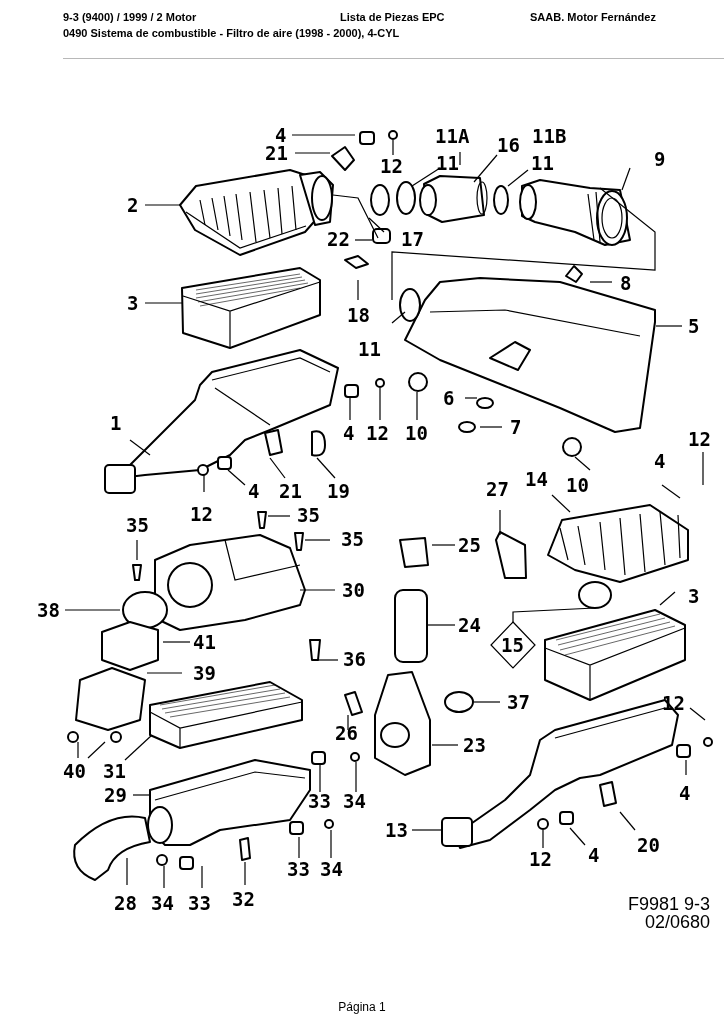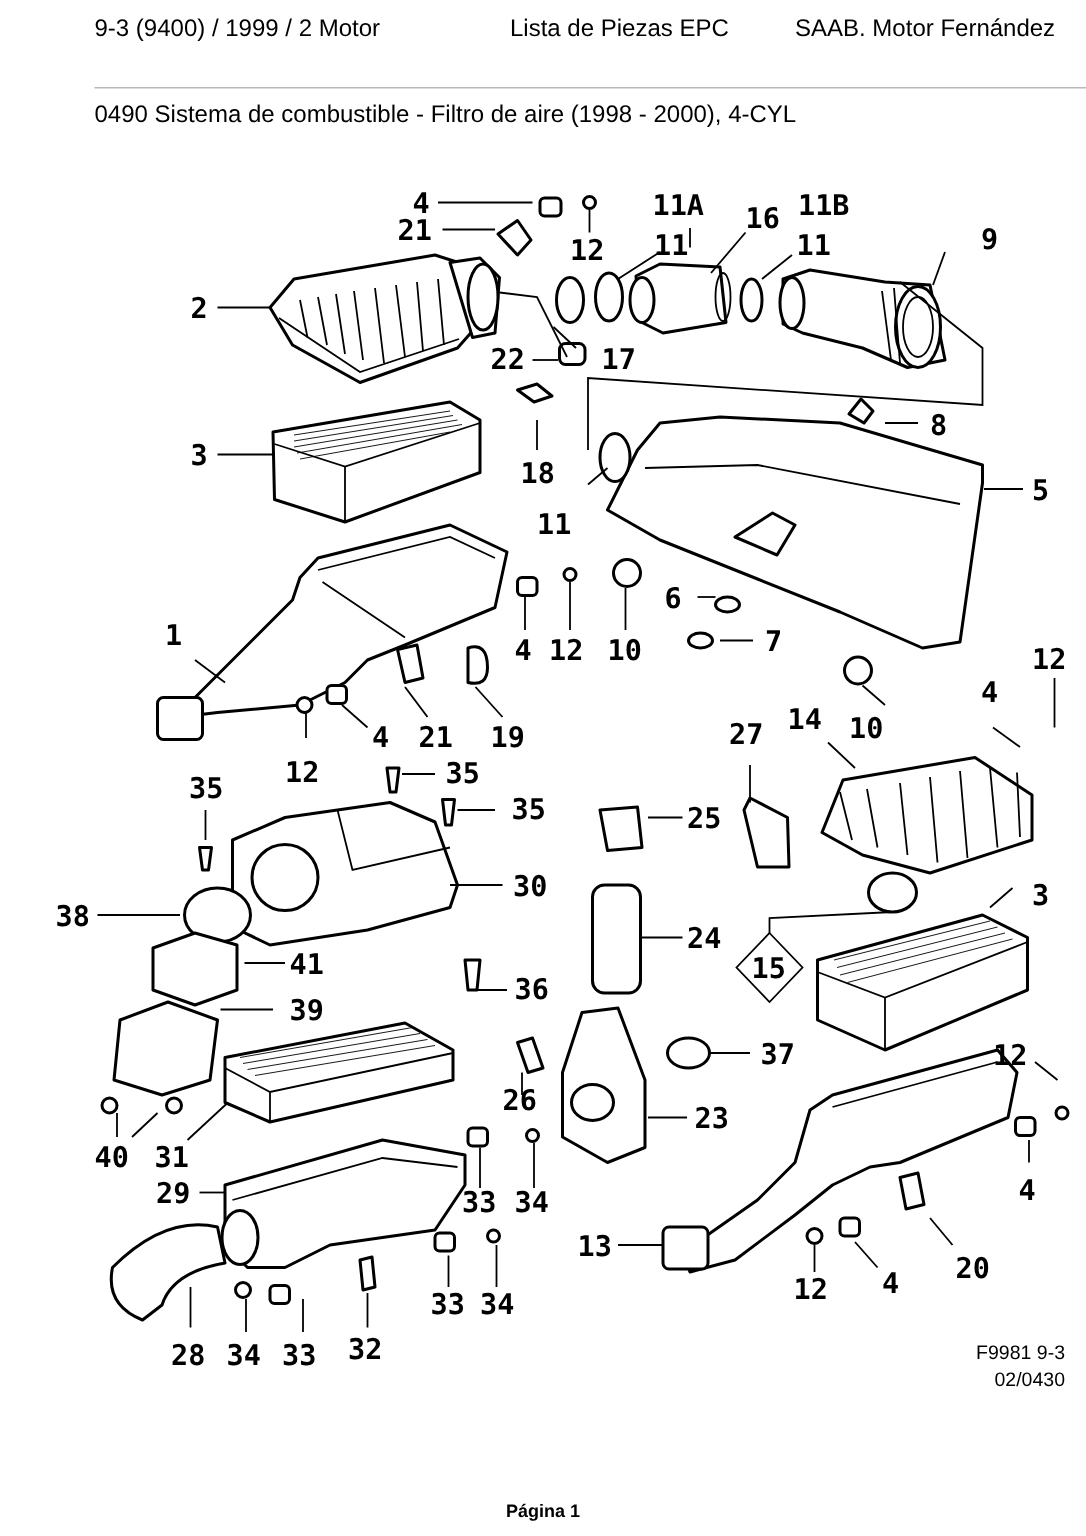--- a/index.html
+++ b/index.html
@@ -1,34 +1,34 @@
 <!DOCTYPE html>
 <html><head>
   <meta charset="utf-8">
   <style>
     html, body { margin:0; padding:0; background:#ffffff; }
     body { width:724px; height:1024px; position:relative; overflow:hidden; font-family:"Liberation Sans", sans-serif; color:#000; }
-    .hdr { position:absolute; font-size:16px; font-weight:normal; white-space:nowrap; }
+    .hdr { position:absolute; font-size:11px; font-weight:bold; white-space:nowrap; }
     .rule { position:absolute; left:63px; top:58px; width:661px; height:1px; background:#b8b8b8; }
-    .footer-ref { position:absolute; font-size:13px; text-align:right; white-space:nowrap; }
-    .page-num { position:absolute; left:0; width:724px; top:1000px; text-align:center; font-size:12px; font-weight:bold; }
+    .footer-ref { position:absolute; font-size:18px; text-align:right; white-space:nowrap; }
+    .page-num { position:absolute; left:0; width:724px; top:1000px; text-align:center; font-size:12px; font-weight:normal; }
     svg#diagram { position:absolute; left:0; top:0; }
     .lbl { font-family:"DejaVu Sans Mono", monospace; font-size:19px; font-weight:bold; fill:#000; }
     .part { fill:#fff; stroke:#000; stroke-width:2; stroke-linejoin:round; }
     .thin { fill:none; stroke:#000; stroke-width:1.2; }
     .lead { fill:none; stroke:#000; stroke-width:1.2; }
     .grille { fill:none; stroke:#000; stroke-width:0.6; }
   </style>
 </head>
 <body>
 
 <div class="hdr" style="left:63px;top:11px;">9-3 (9400) / 1999 / 2 Motor</div>
 <div class="hdr" style="left:340px;top:11px;">Lista de Piezas EPC</div>
 <div class="hdr" style="left:530px;top:11px;">SAAB. Motor Fernández</div>
-<div class="hdr" style="left:63px;top:27px;margin-top:41px;">0490 Sistema de combustible - Filtro de aire   (1998 - 2000), 4-CYL</div>
+<div class="hdr" style="left:63px;top:27px;">0490 Sistema de combustible - Filtro de aire   (1998 - 2000), 4-CYL</div>
 <div class="rule"></div>
 
 <svg id="diagram" width="724" height="1024" viewBox="0 0 724 1024">
 
   <g>
     <path class="part" d="M180,205 L196,186 L290,170 L315,178 L320,215 L305,232 L240,255 L195,230 Z"></path>
     <path class="thin" d="M186,212 L240,248 L306,226"></path>
     <path class="thin" d="M200,200 L205,225 M212,198 L218,230 M224,196 L230,236 M236,194 L242,240 M250,192 L256,242 M264,190 L270,238 M278,188 L282,234 M292,186 L296,230"></path>
     <path class="part" d="M300,175 L320,172 L333,185 L330,222 L315,225 Z"></path>
     <ellipse class="part" cx="322" cy="198" rx="10" ry="22"></ellipse>
@@ -294,14 +294,14 @@
   <text class="lbl" x="320" y="876">34</text>
   <text class="lbl" x="529" y="866">12</text>
   <text class="lbl" x="588" y="862">4</text>
   <text class="lbl" x="114" y="910">28</text>
   <text class="lbl" x="151" y="910">34</text>
   <text class="lbl" x="188" y="910">33</text>
   <text class="lbl" x="232" y="906">32</text>
 </svg>
 
 <div class="footer-ref" style="right:14px;top:894px;">F9981 9-3</div>
-<div class="footer-ref" style="right:14px;top:912px;">02/0430</div>
+<div class="footer-ref" style="right:14px;top:912px;">02/0680</div>
 <div class="page-num">Página 1</div>
 
 </body></html>

